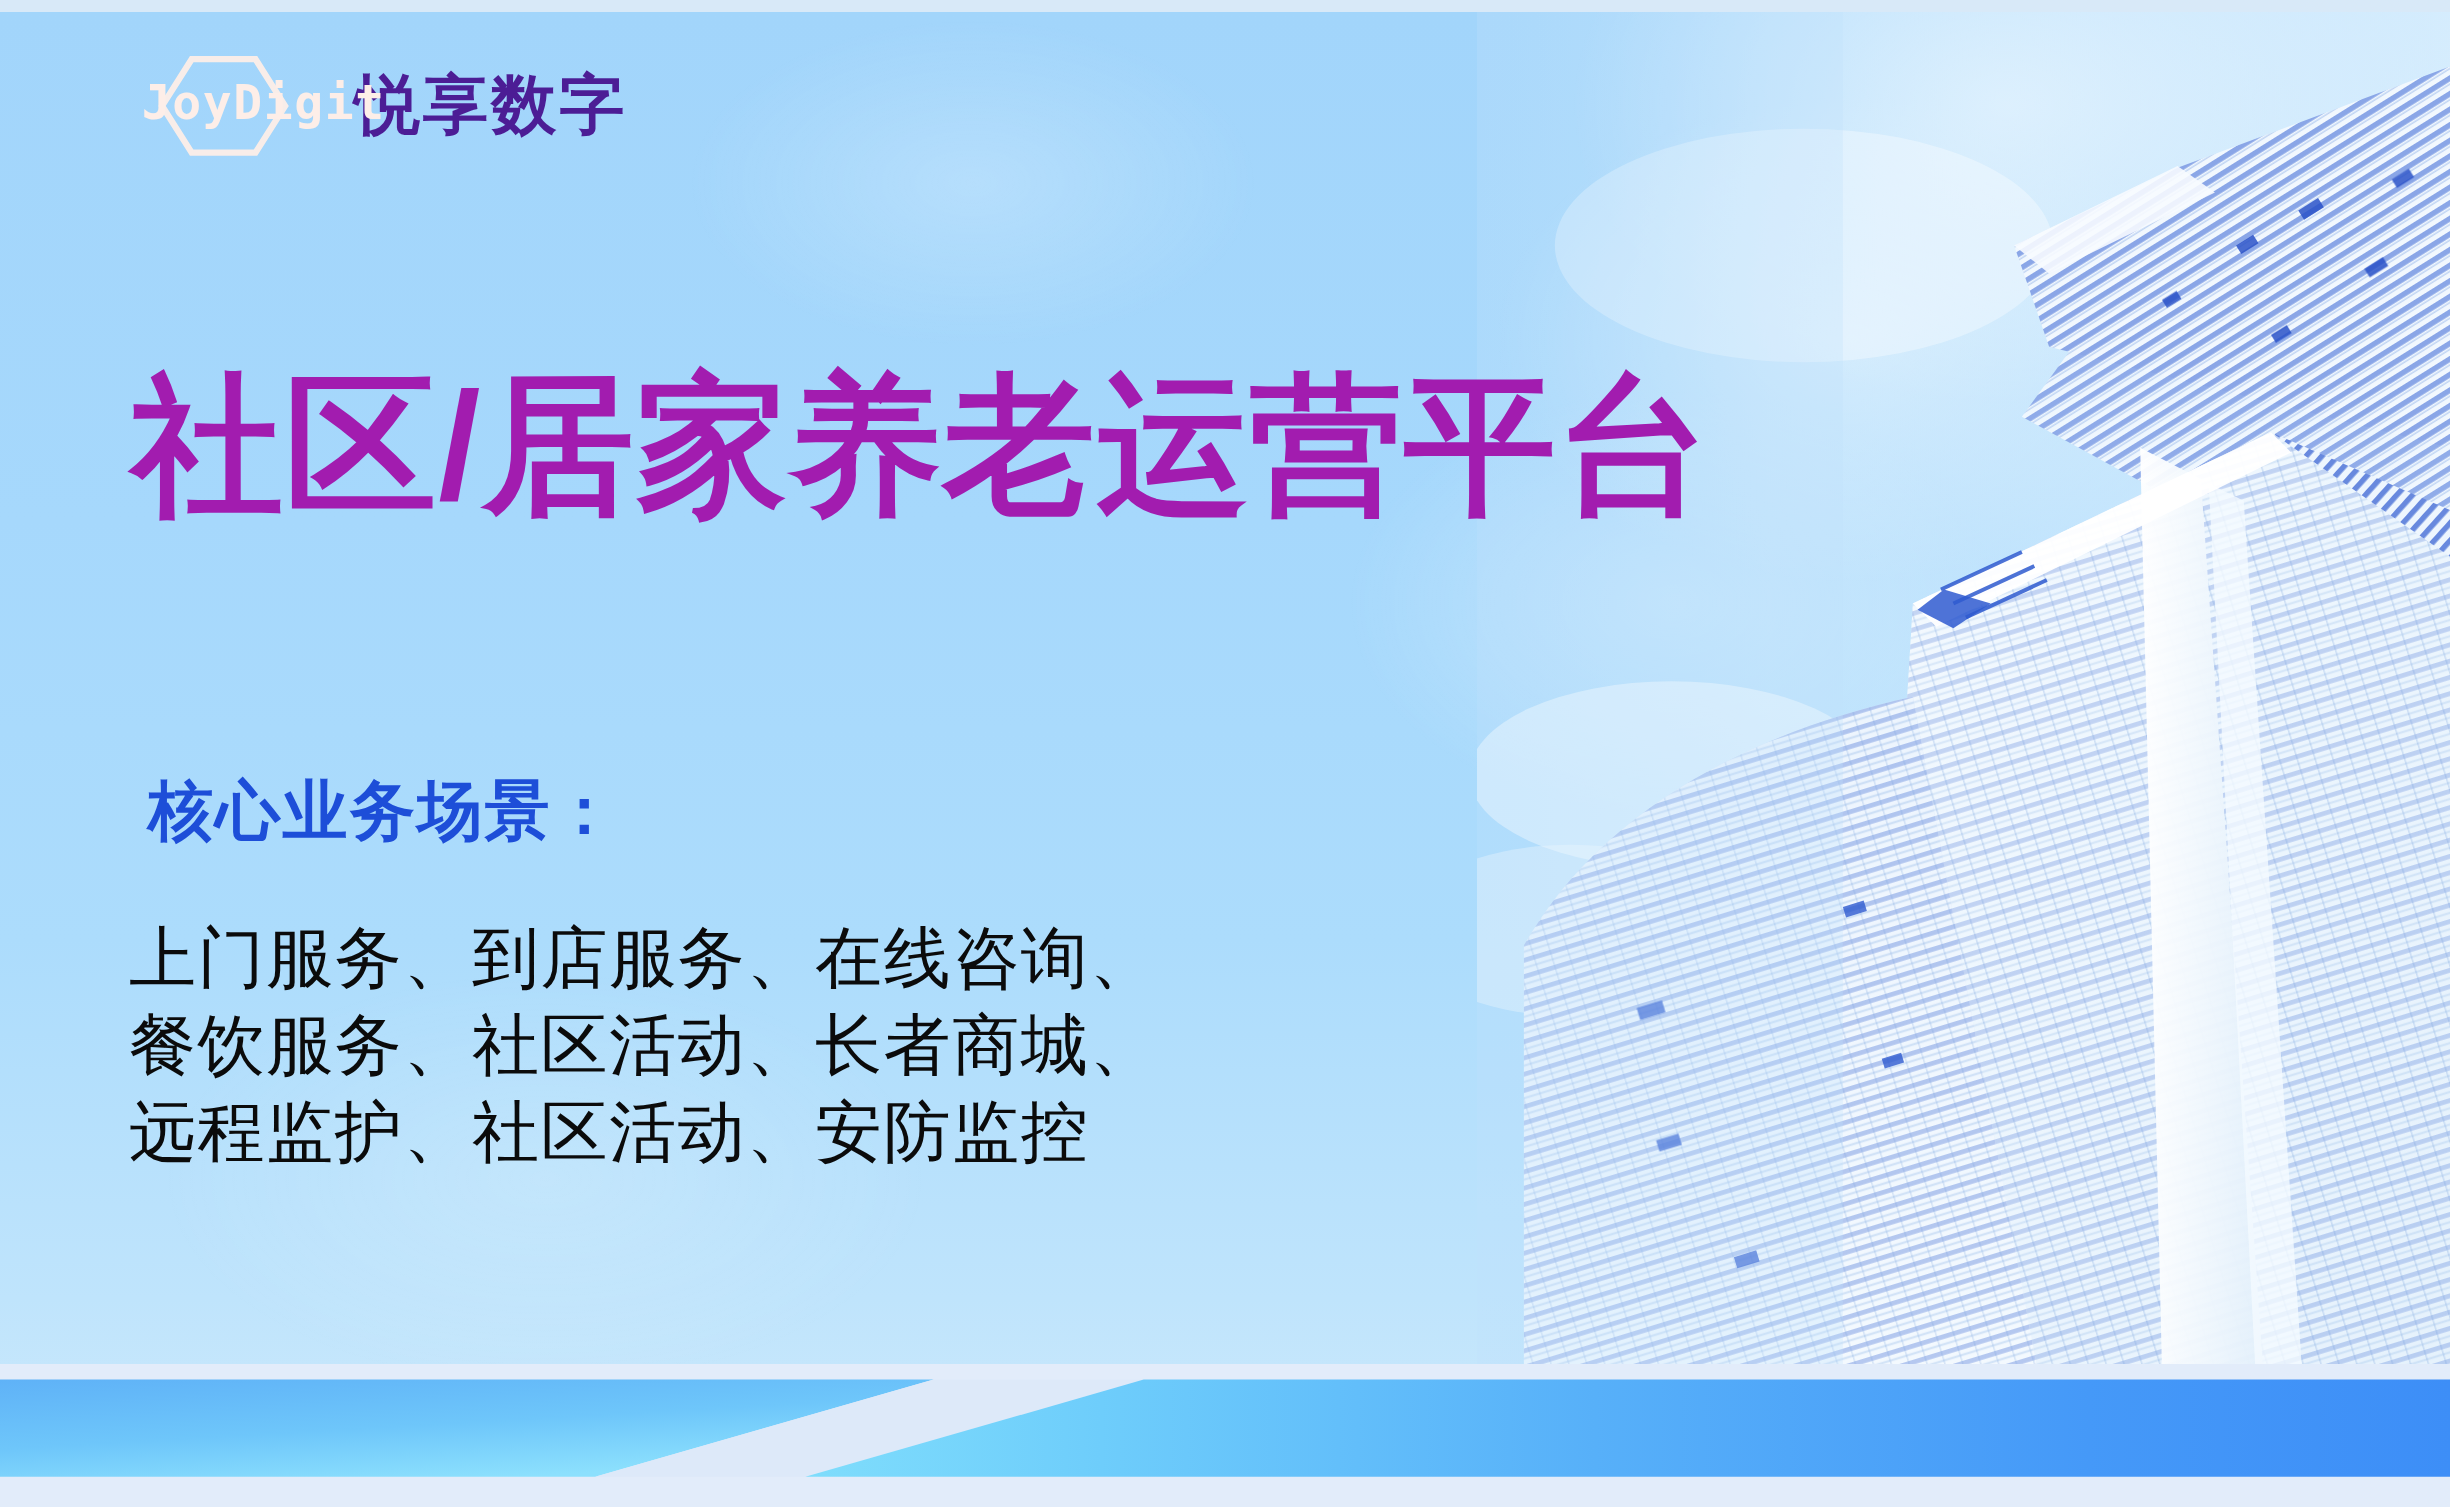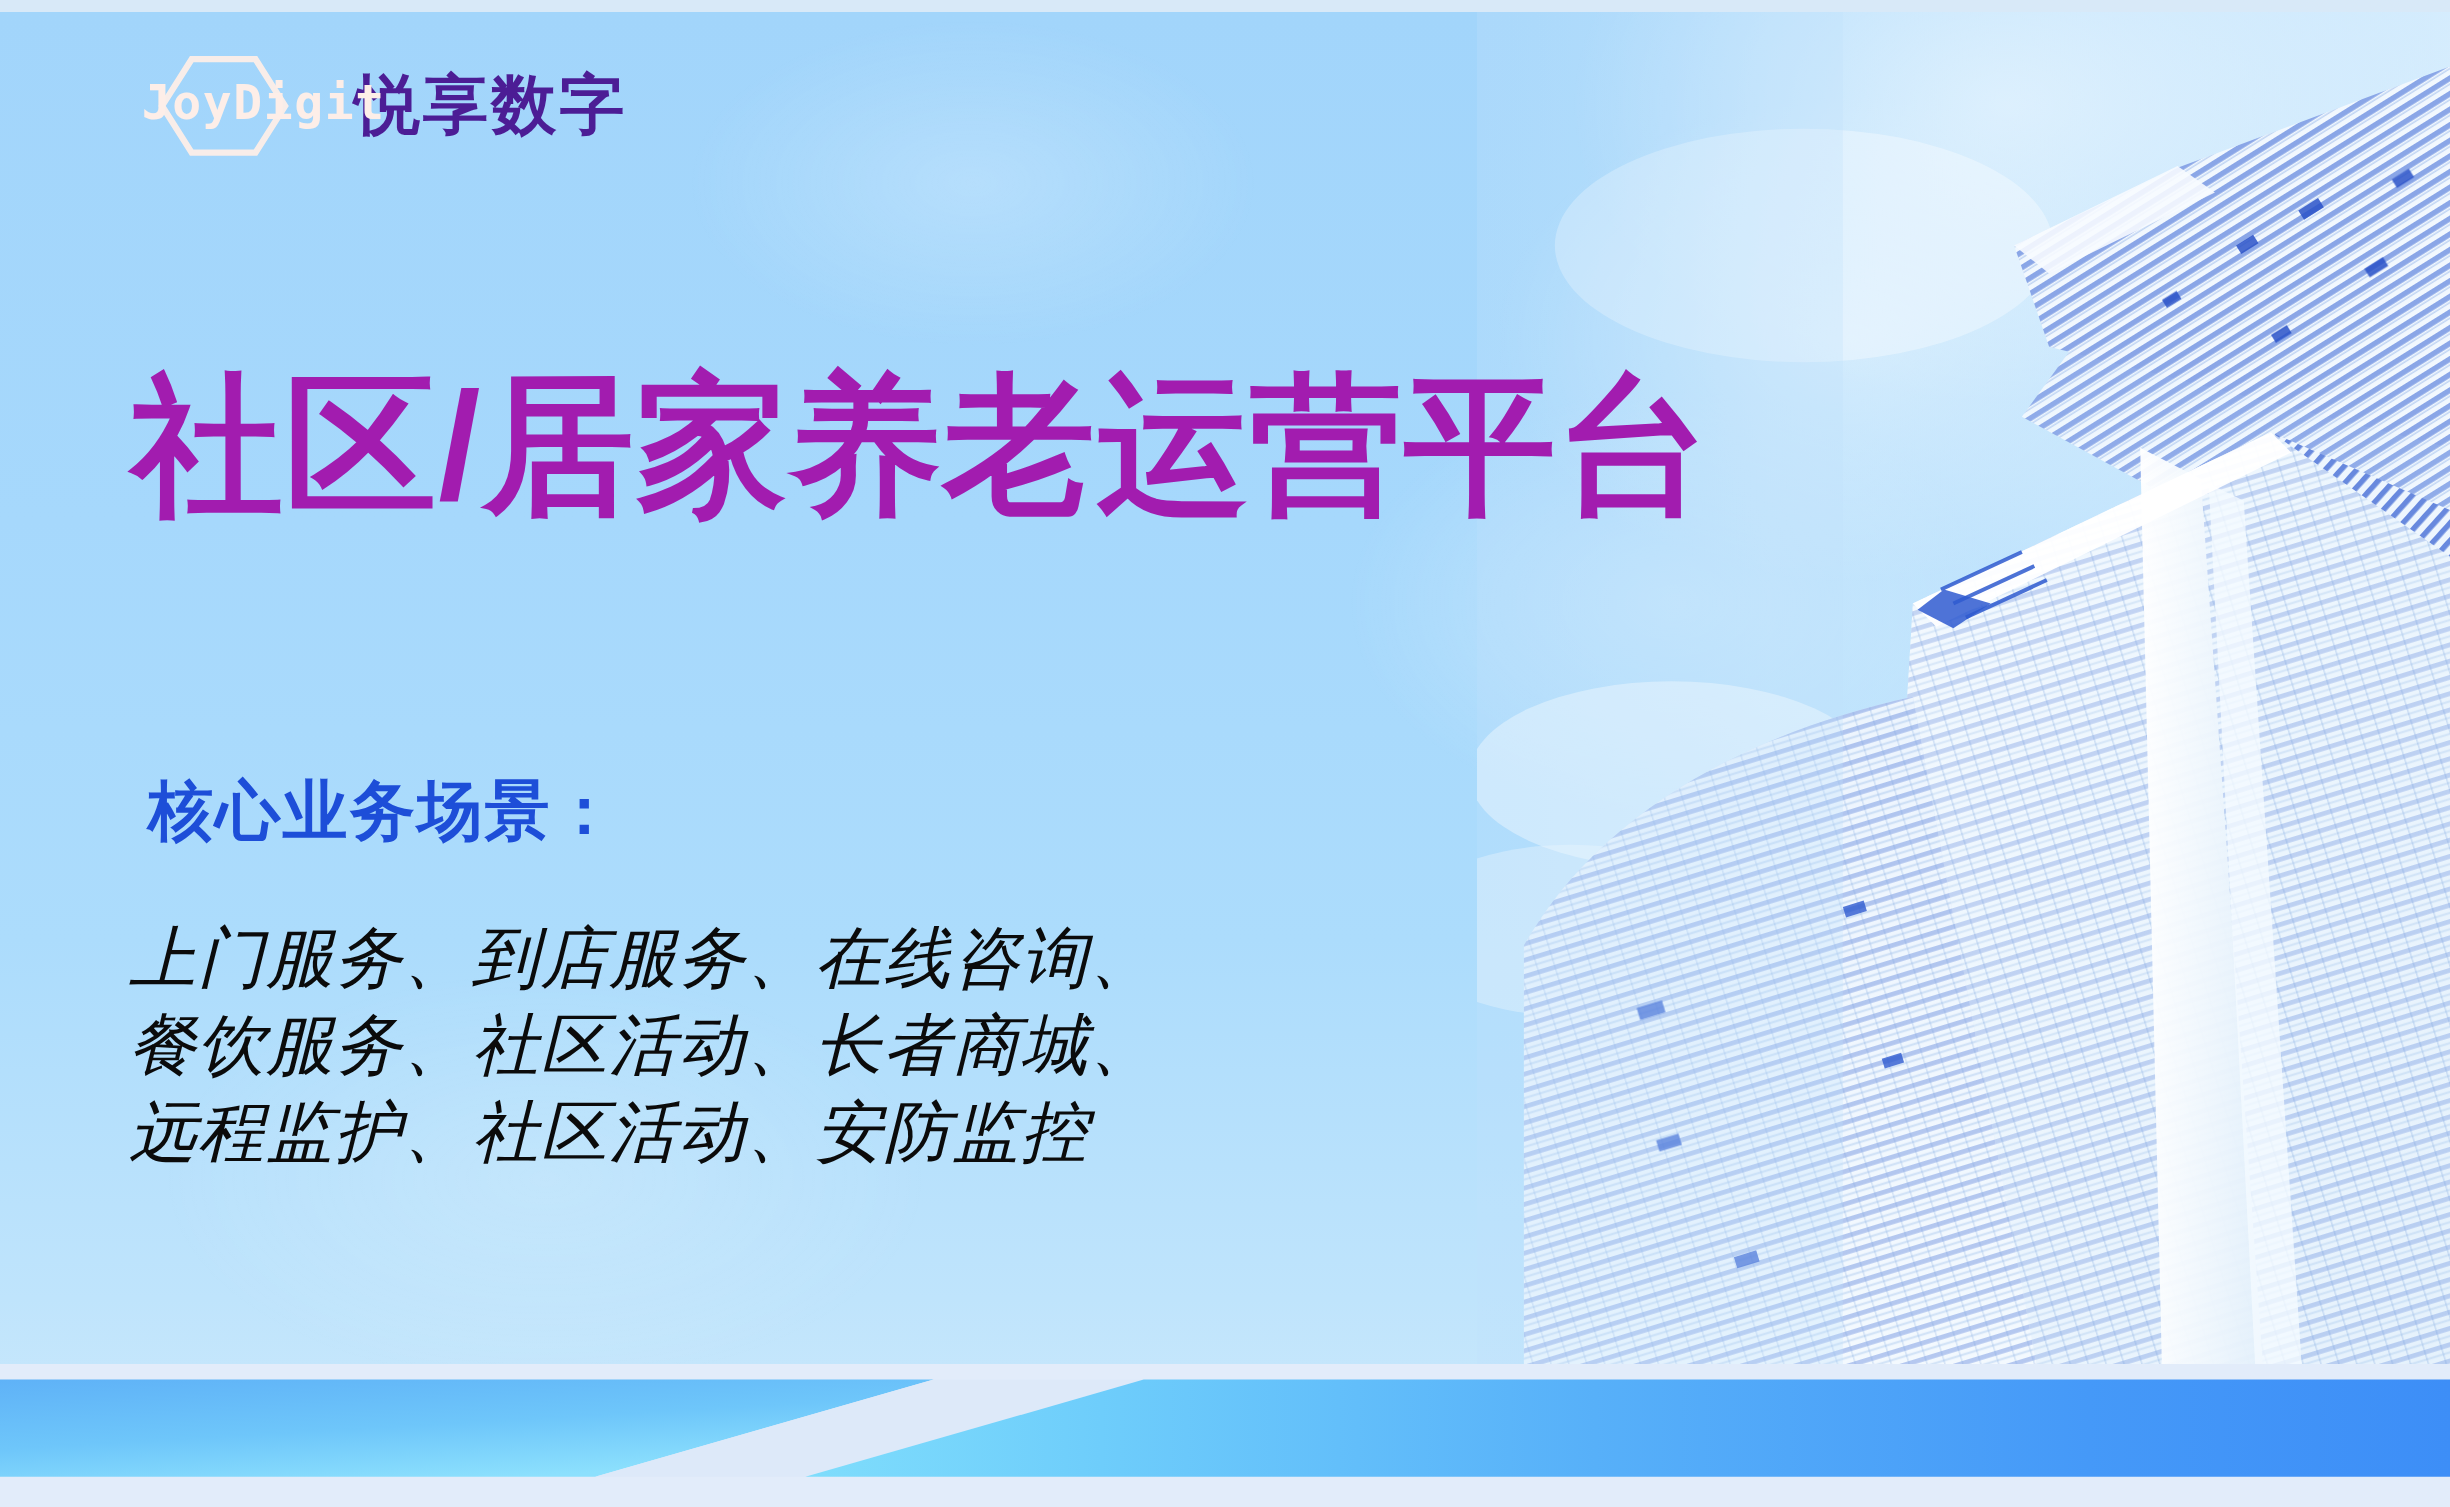--- a/index.html
+++ b/index.html
@@ -76,21 +76,21 @@
     letter-spacing:2.3px;line-height:1;white-space:nowrap;
   }
 
   
   .body-block{
     position:absolute;left:129px;top:914px;
     z-index:6;
   }
   .body-line{
     font-size:67px;font-weight:400;color:#0b0b0b;
-    letter-spacing:1.6px;line-height:1.30;white-space:nowrap;font-style:italic;
+    letter-spacing:1.6px;line-height:1.30;white-space:nowrap;
   }
 
   
   .bottom-band{
     position:absolute;left:0;bottom:0;width:100%;height:144px;
     z-index:7;
   }
   .bottom-band svg{display:block;width:100%;height:100%;}
 </style>
 </head>

